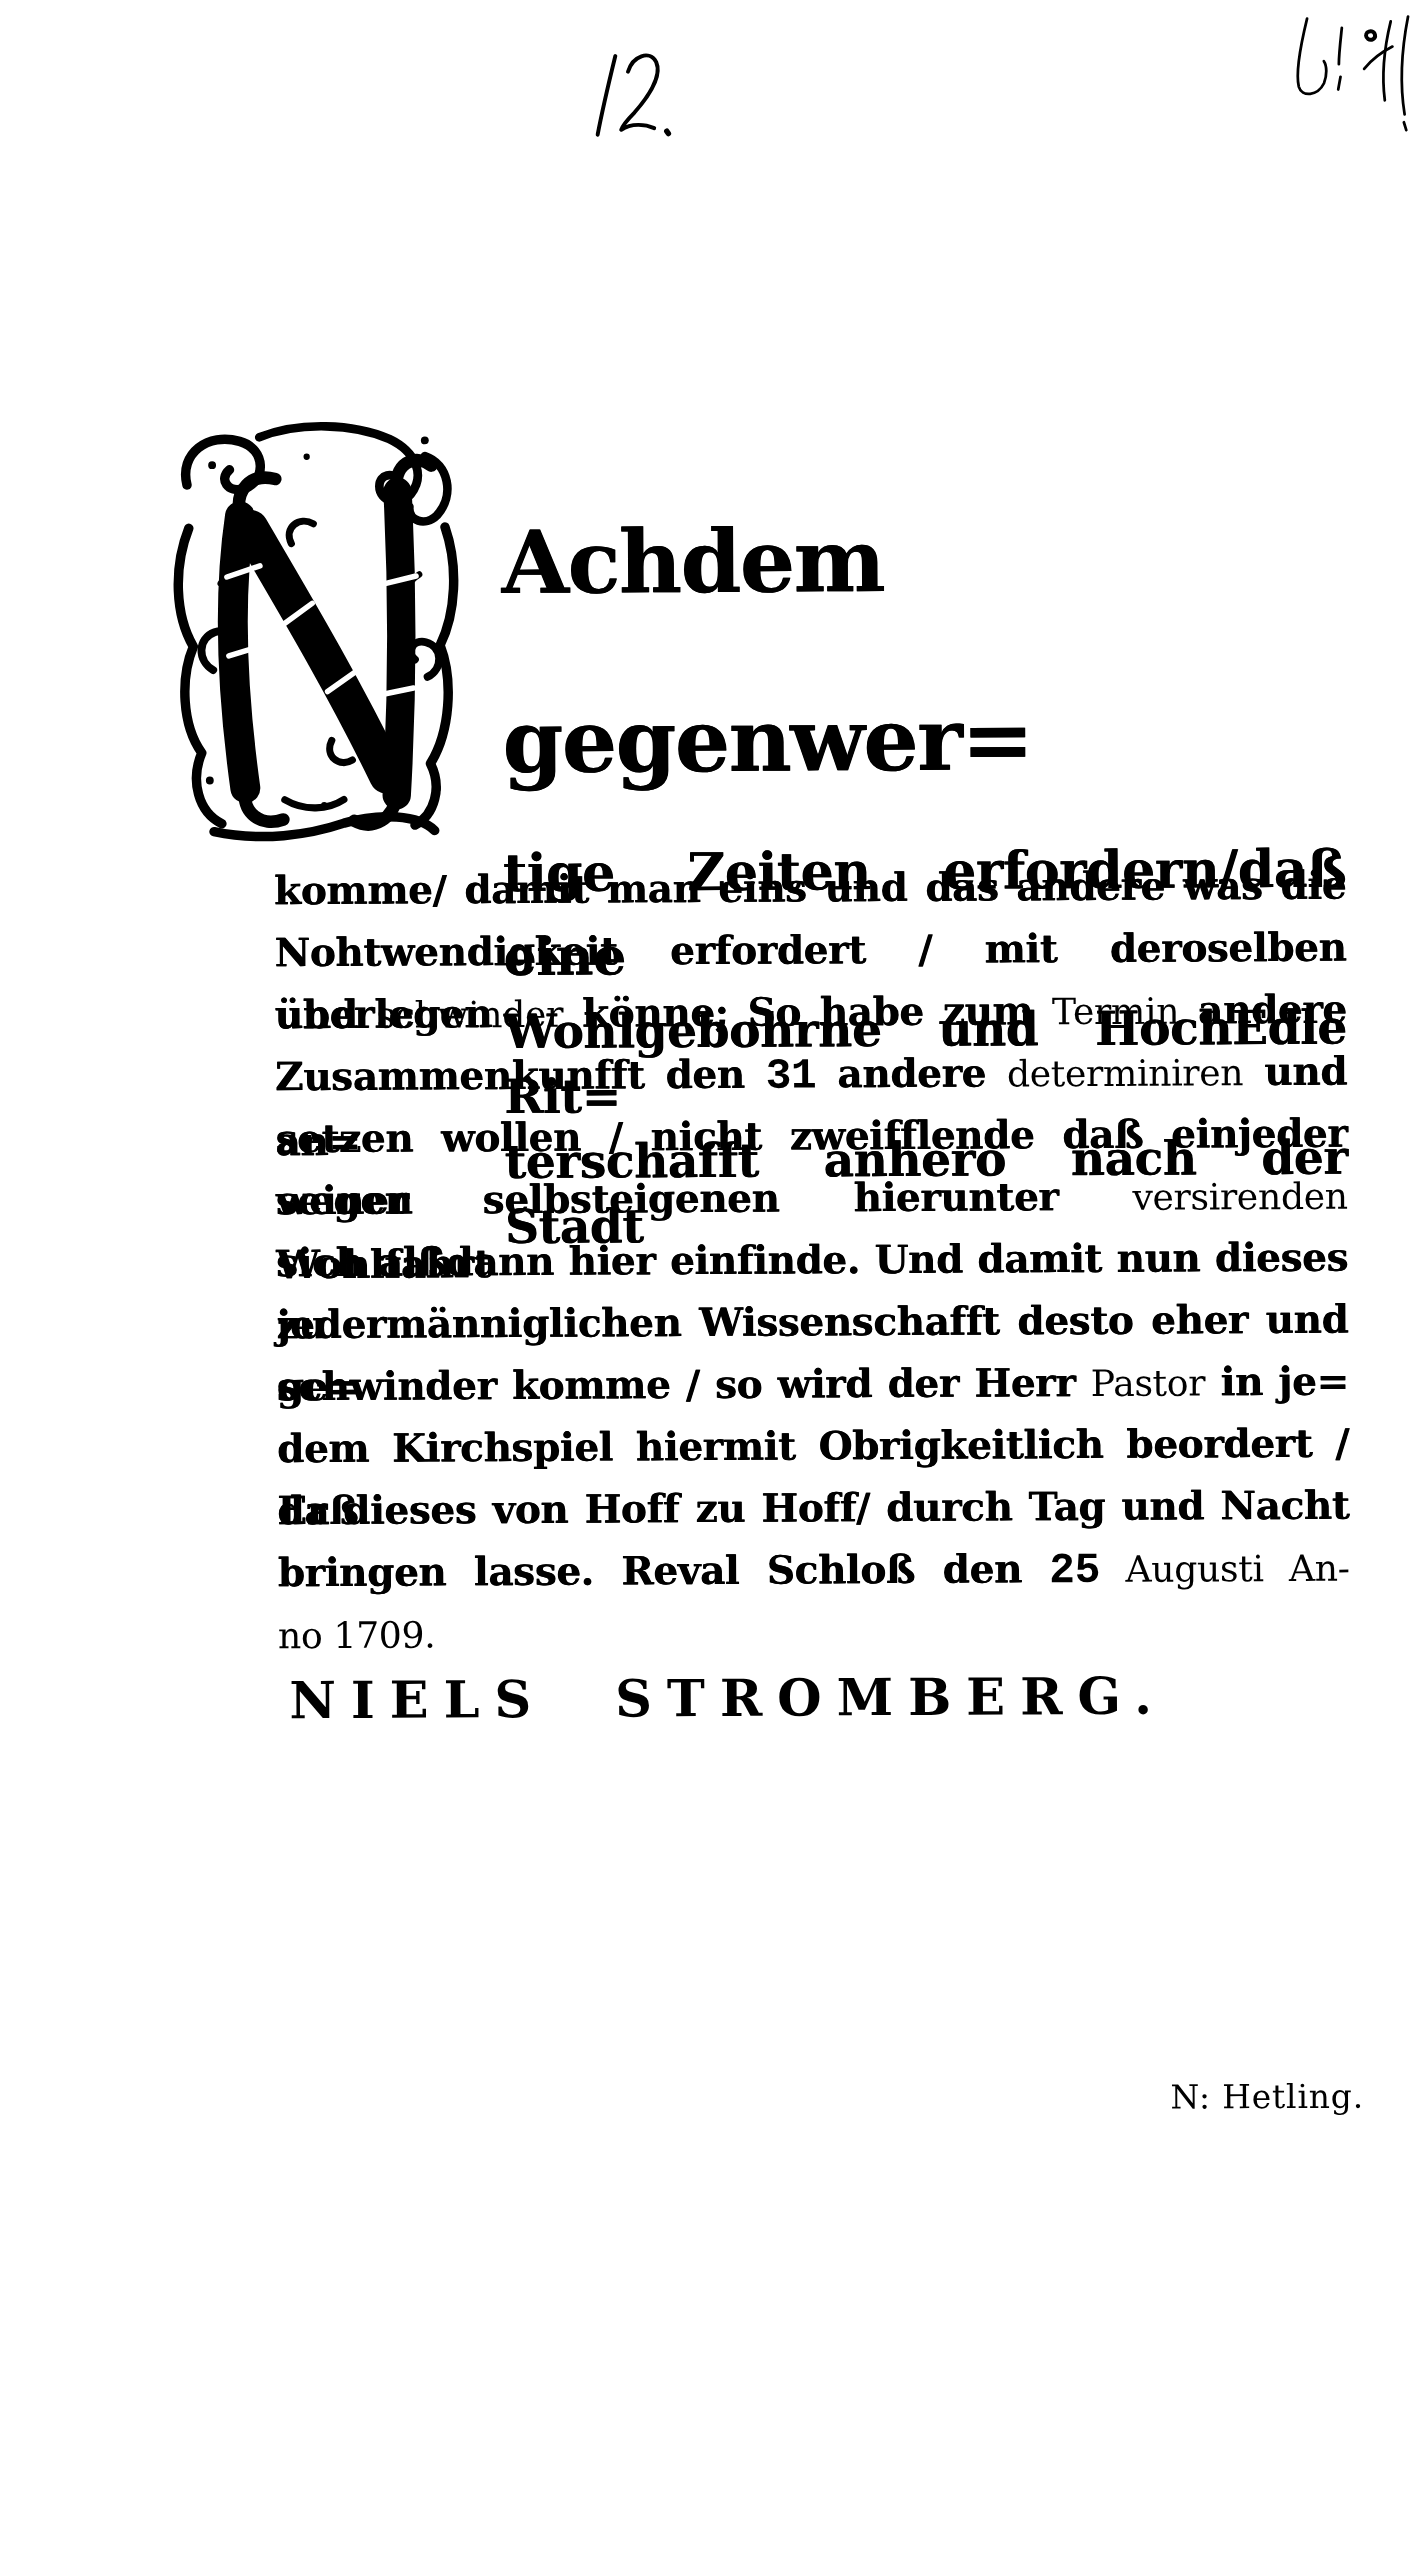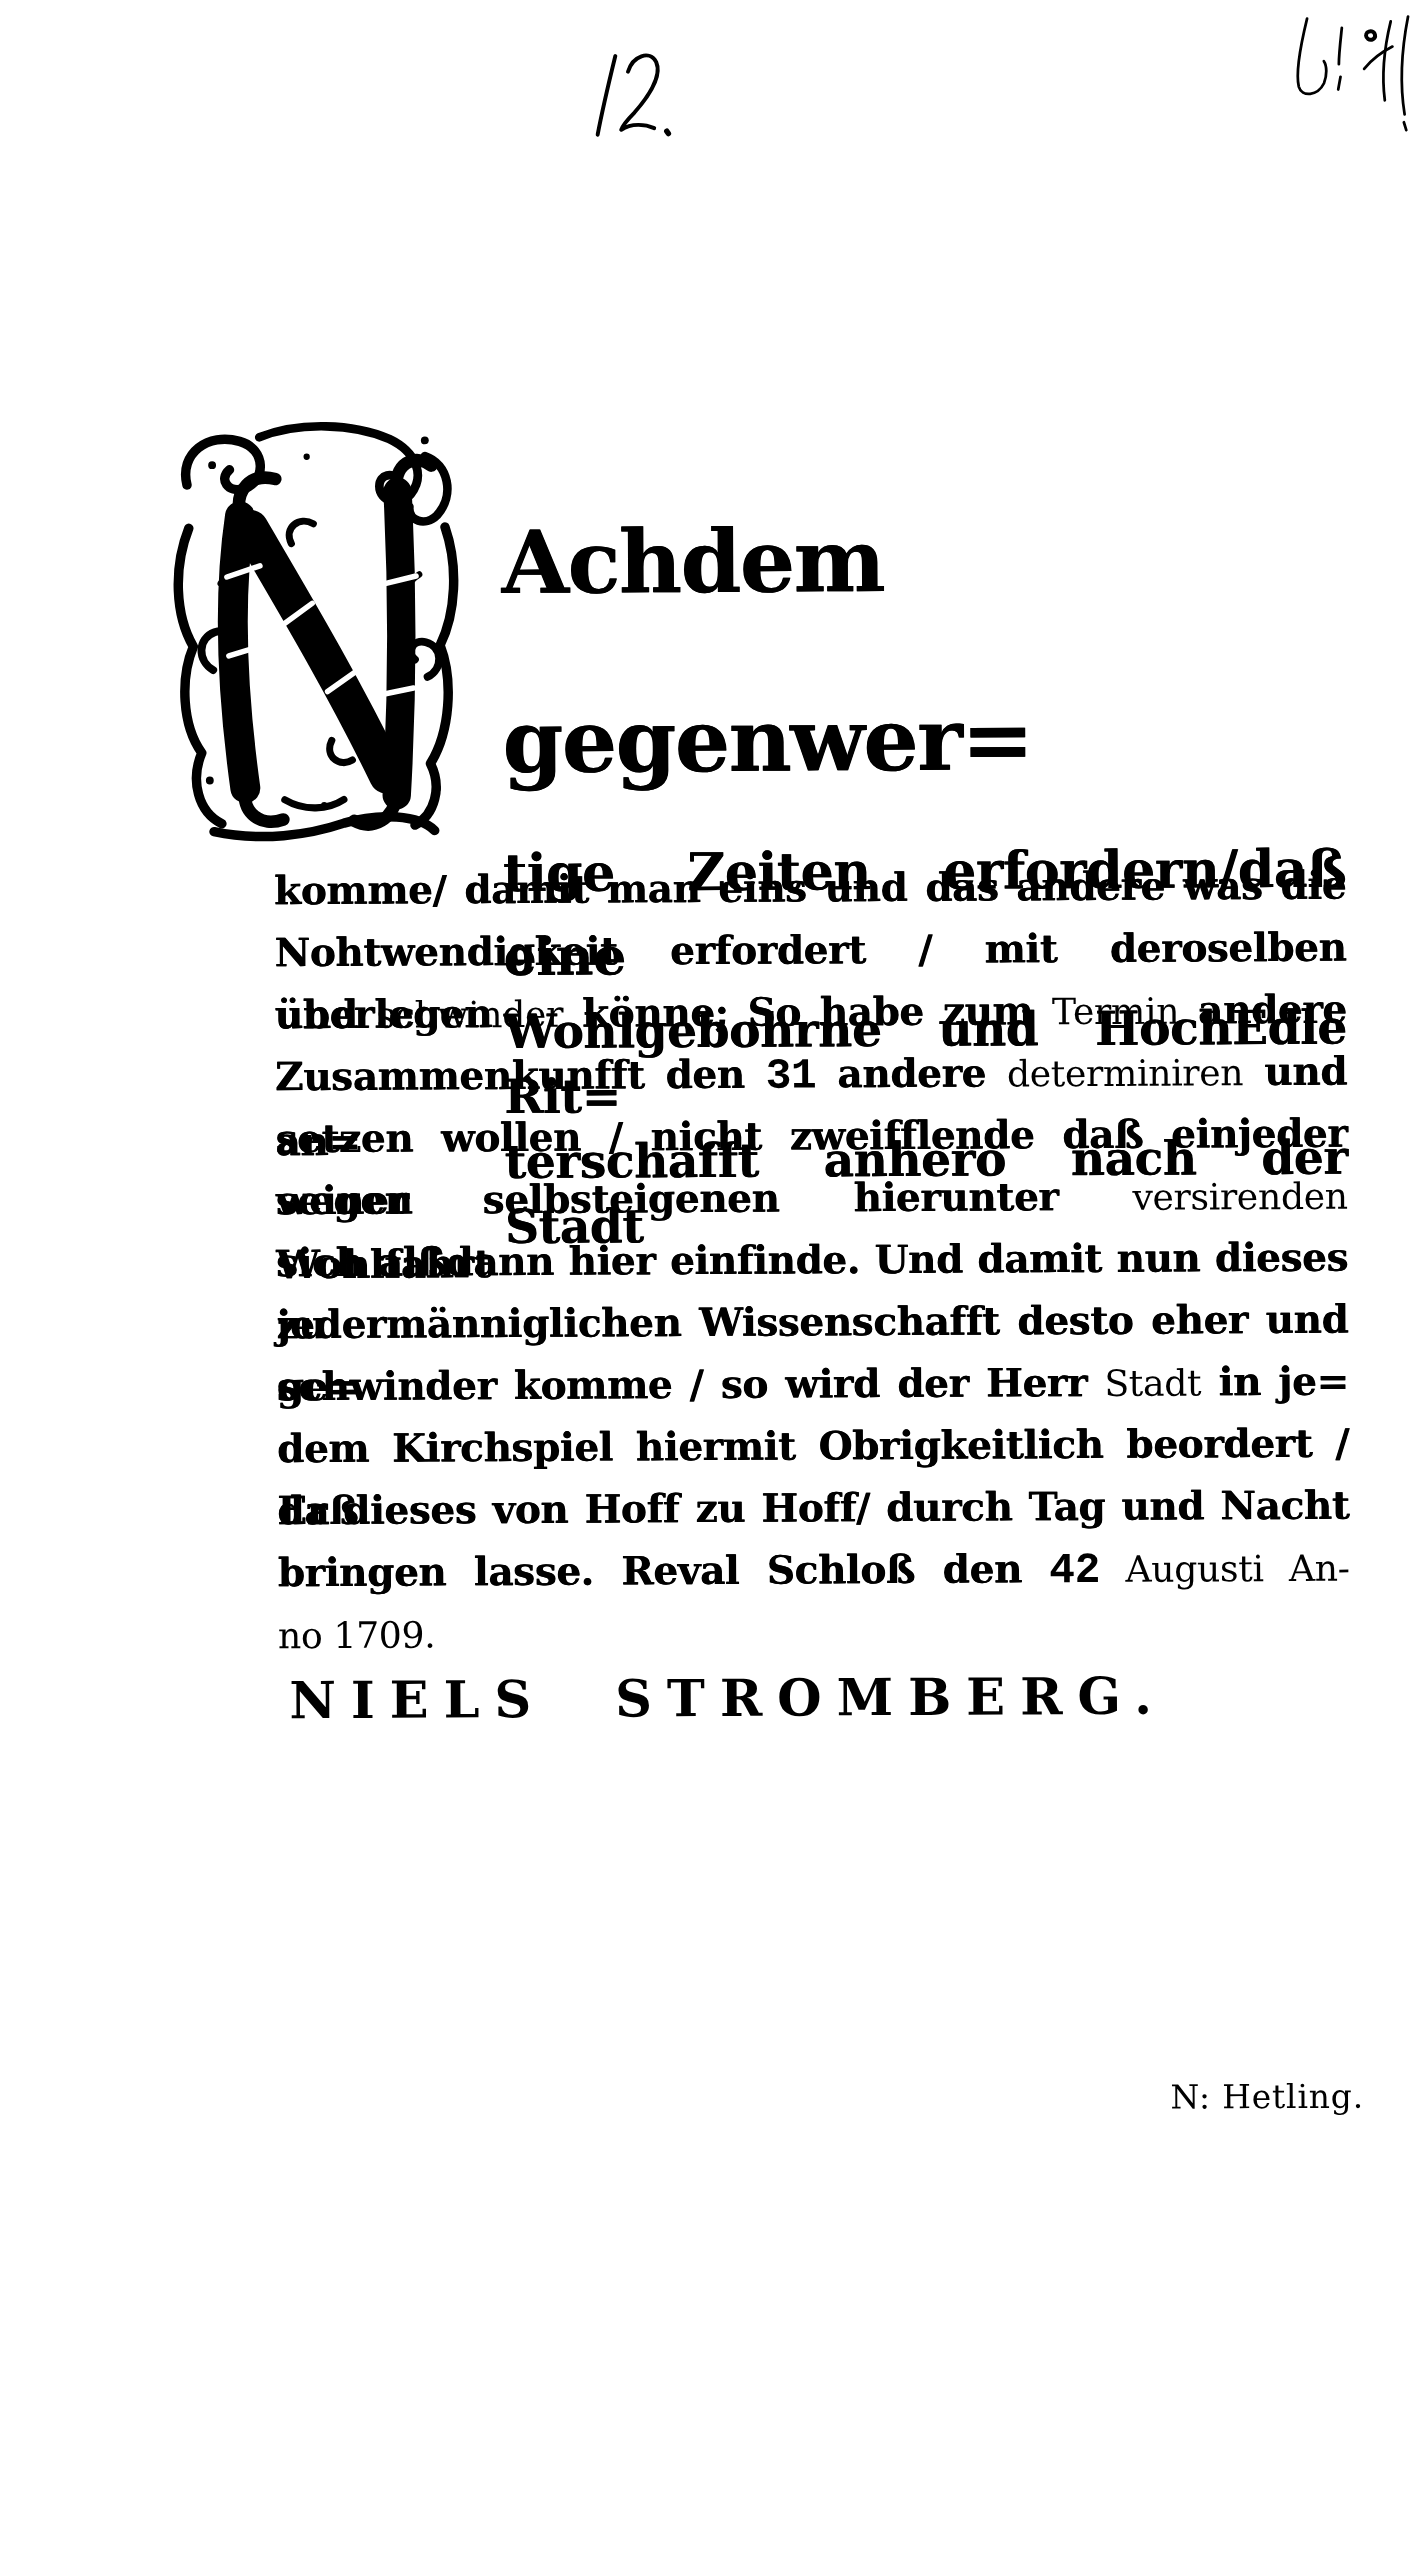--- a/index.html
+++ b/index.html
@@ -133,24 +133,24 @@
 
   <div class="fulltext">
       <div class="bline"><span class="seg-f">komme/ damit man eins und das andere was die</span></div>
       <div class="bline"><span class="seg-f">Nohtwendigkeit erfordert / mit deroselben überlegen</span></div>
       <div class="bline"><span class="seg-f">und </span><span class="seg-a">schwinder</span><span class="seg-f"> könne; So habe zum </span><span class="seg-a">Termin</span><span class="seg-f"> andere</span></div>
       <div class="bline"><span class="seg-f">Zusammenkunfft den </span><span class="seg-n">31</span><span class="seg-f"> andere </span><span class="seg-a">determiniren</span><span class="seg-f"> und an=</span></div>
       <div class="bline"><span class="seg-f">setzen wollen / nicht zweifflende daß einjeder wegen</span></div>
       <div class="bline"><span class="seg-f">seiner selbsteigenen hierunter </span><span class="seg-a">versirenden</span><span class="seg-f"> Wohlfahrt</span></div>
       <div class="bline"><span class="seg-f">sich alßdann hier einfinde.  Und damit nun dieses zu</span></div>
       <div class="bline"><span class="seg-f">jedermänniglichen Wissenschafft desto eher und ge=</span></div>
-      <div class="bline"><span class="seg-f">schwinder komme / so wird der Herr </span><span class="seg-a">Stadt</span><span class="seg-f"> in je=</span></div>
+      <div class="bline"><span class="seg-f">schwinder komme / so wird der Herr </span><span class="seg-a">Pastor</span><span class="seg-f"> in je=</span></div>
       <div class="bline"><span class="seg-f">dem Kirchspiel hiermit Obrigkeitlich beordert / daß</span></div>
       <div class="bline"><span class="seg-f">Er dieses von Hoff zu Hoff/ durch Tag und Nacht</span></div>
-      <div class="bline"><span class="seg-f">bringen lasse.   Reval Schloß den </span><span class="seg-n">42</span><span class="seg-a"> Augusti An-</span></div>
+      <div class="bline"><span class="seg-f">bringen lasse.   Reval Schloß den </span><span class="seg-n">25</span><span class="seg-a"> Augusti An-</span></div>
       <div class="bline no-just"><span class="seg-a">no 1709.</span></div>
     </div>
 
   <div id="signature">NIELS STROMBERG.</div>
 
   <div id="attribution">N: Hetling.</div>
 
 </div>
 
 

